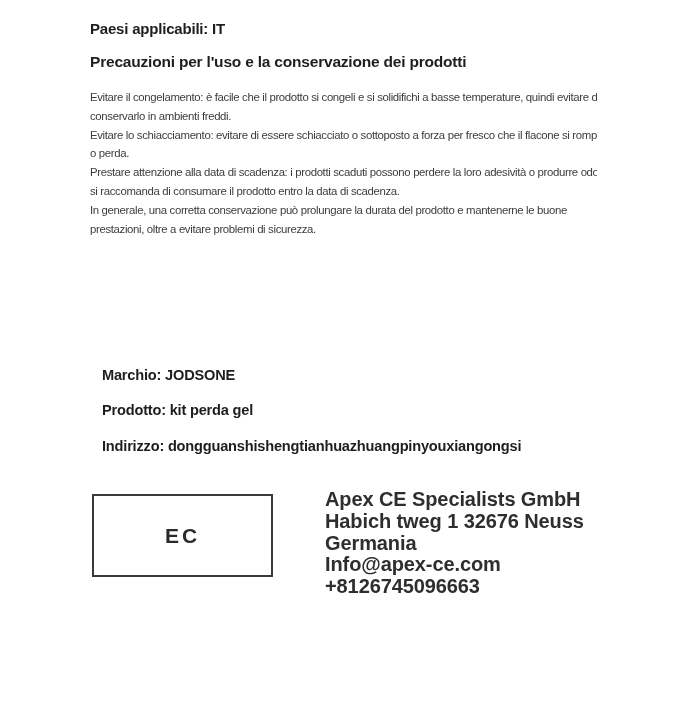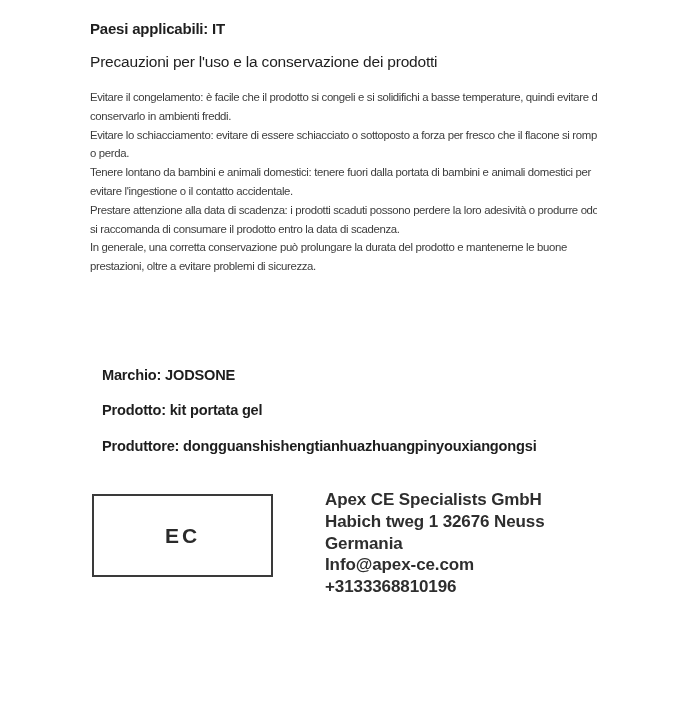--- a/index.html
+++ b/index.html
@@ -17,21 +17,21 @@
     left: 90px; top: 20px;
     font-size: 15px;
     font-weight: bold;
     letter-spacing: -0.2px;
     color: #1e1e1e;
   }
   .h2 {
     position: absolute;
     left: 90px; top: 53px;
     font-size: 15.5px;
-    font-weight: normal;
+    font-weight: bold;
     letter-spacing: -0.2px;
     color: #1e1e1e;
   }
   .body-text {
     position: absolute;
     left: 90px; top: 88px;
     width: 520px;
     font-size: 11.4px;
     letter-spacing: -0.35px;
     line-height: 18.8px;
@@ -66,60 +66,59 @@
     justify-content: center;
     font-size: 21px;
     font-weight: bold;
     letter-spacing: 3px;
     color: #2a2a2a;
   }
   .ec-cell.right { border-left: 2px solid #3a3a3a; }
   .contact {
     position: absolute;
     left: 325px; top: 489px;
-    font-size: 17px;
+    font-size: 20px;
     font-weight: bold;
     letter-spacing: -0.1px;
     line-height: 21.8px;
     color: #2e2e2e;
   }
   .icons-row { position: absolute; left: 0; top: 630px; width: 679px; height: 70px; }
 </style>
 </head>
 <body>
 
 <div class="page">
 
   <div class="h1">Paesi applicabili: IT</div>
 
   <div class="h2">Precauzioni per l'uso e la conservazione dei prodotti</div>
 
   <div class="body-text">
     <p>Evitare il congelamento: è facile che il prodotto si congeli e si solidifichi a basse temperature, quindi evitare di conservarlo in ambienti freddi.</p>
     <p>Evitare lo schiacciamento: evitare di essere schiacciato o sottoposto a forza per fresco che il flacone si rompa o perda.</p>
-    <p>Tenere lontano da bambini e animali domestici: tenere fuori dalla portata di bambini e animali domestici per evitare l'ingestione o il contatto accidentale.</p>
     <p>Prestare attenzione alla data di scadenza: i prodotti scaduti possono perdere la loro adesività o produrre odori, si raccomanda di consumare il prodotto entro la data di scadenza.</p>
     <p>In generale, una corretta conservazione può prolungare la durata del prodotto e mantenerne le buone prestazioni, oltre a evitare problemi di sicurezza.</p>
   </div>
 
   <div class="product">
     <div>Marchio: JODSONE</div>
-    <div>Prodotto: kit portata gel</div>
-    <div>Produttore: dongguanshishengtianhuazhuangpinyouxiangongsi</div>
+    <div>Prodotto: kit perda gel</div>
+    <div>Indirizzo: dongguanshishengtianhuazhuangpinyouxiangongsi</div>
   </div>
 
   <div class="ec-rep-box">
     <div class="ec-cell">EC</div>
   </div>
 
   <div class="contact">
     <div>Apex CE Specialists GmbH</div>
     <div>Habich tweg 1 32676 Neuss Germania</div>
     <div>Info@apex-ce.com</div>
-    <div>+3133368810196</div>
+    <div>+8126745096663</div>
   </div>
 
   <div class="icons-row">
 
     
 
     
 
     
 

